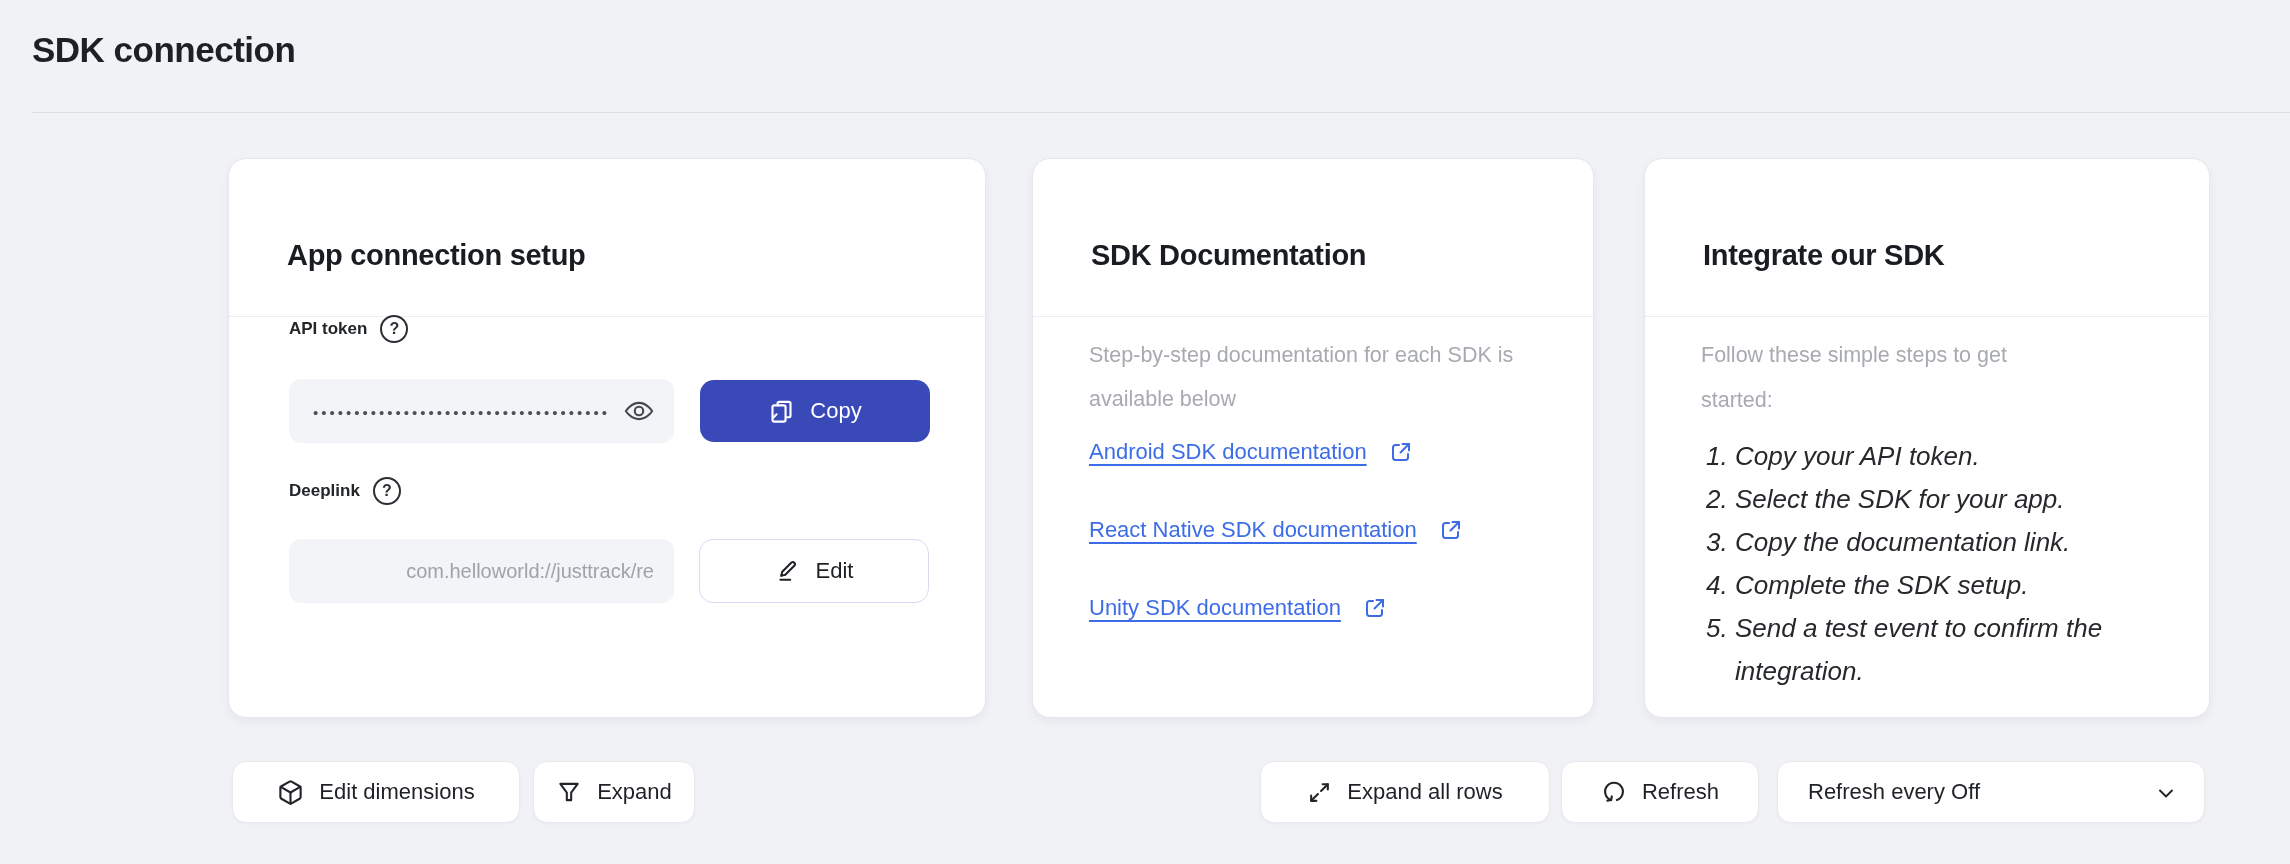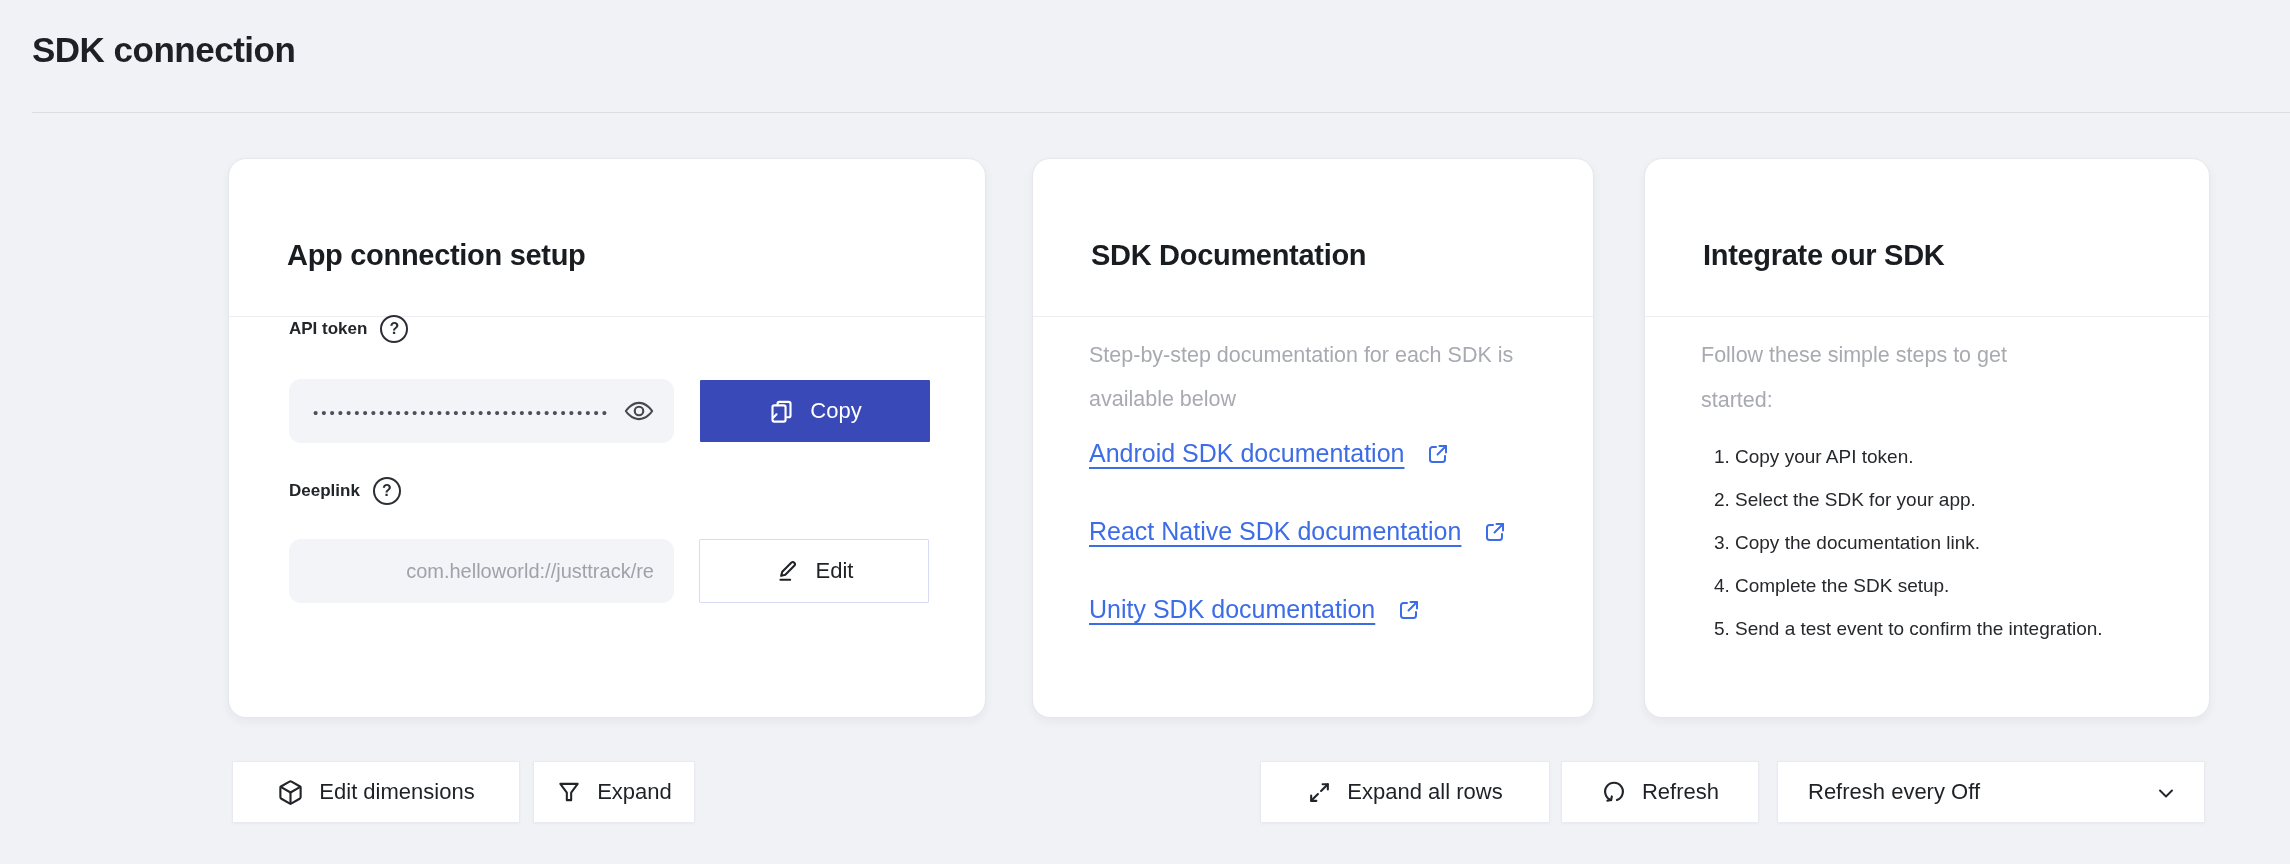--- a/index.html
+++ b/index.html
@@ -56,54 +56,54 @@
   .masked-dots {
     flex:1; font-size:15px; letter-spacing:3px; color:#4c5059;
     white-space:nowrap; overflow:hidden; transform:translateY(1px);
   }
   .deeplink-text {
     flex:1; font-size:20px; color:#9fa2aa; white-space:nowrap; overflow:hidden;text-align:right;
   }
   .eye-icon { flex:none; width:30px; height:30px; color:#45494f; cursor:pointer; }
   .btn {
     display:flex; align-items:center; justify-content:center; gap:15px;
-    border-radius:1px; cursor:pointer; font-family:inherit;
+    border-radius:14px; cursor:pointer; font-family:inherit;
     font-size:22px; color:#1e2126; background:#ffffff; border:1px solid #e9eaef;
   }
   .copy-btn {
     position:absolute; left:471px; top:221px; width:230px; height:62px;
     background:#3a49b8; border:none; color:#ffffff; font-weight:500;
   }
   .edit-btn {
     position:absolute; left:470px; top:380px; width:230px; height:64px;
     border:1.5px solid #d8dbf3; font-weight:500;
   }
   .btn svg { flex:none; }
 
   
   .muted-par {
     position:absolute; left:56px; font-size:21.5px; line-height:44px; color:#a8aab1;
   }
   .docs-par { top:174px; width:450px; }
   .doc-link {
     position:absolute; left:56px;
     display:flex; align-items:center; gap:22px;
-    font-size:25px; color:#3d6ce7; text-decoration:none; cursor:pointer;
+    font-size:22px; color:#3d6ce7; text-decoration:none; cursor:pointer;
   }
   .doc-link .link-text { text-decoration:underline; text-underline-offset:5px; }
   .doc-link-0 { top:280px; }
   .doc-link-1 { top:358px; }
   .doc-link-2 { top:436px; }
 
   
   .integrate-par { top:174px; width:370px; line-height:45px; }
   .steps-list {
     position:absolute; left:60px; top:276px; width:448px;
-    font-size:19px; line-height:43px; color:#26282c;
-    padding-left:30px; list-style:decimal outside;
+    font-size:26px; line-height:43px; color:#26282c;
+    padding-left:30px; list-style:decimal outside;font-style:italic;
   }
 
   
   .tb-btn { position:absolute; top:761px; height:62px; box-shadow:0 1px 3px rgba(30,34,64,0.04); }
   .btn-edit-dimensions { left:232px;  width:288px; }
   .btn-filter          { left:533px;  width:162px; }
   .btn-expand          { left:1260px; width:290px; }
   .btn-refresh         { left:1561px; width:198px; }
   .refresh-every-select {
     left:1777px; width:428px;

